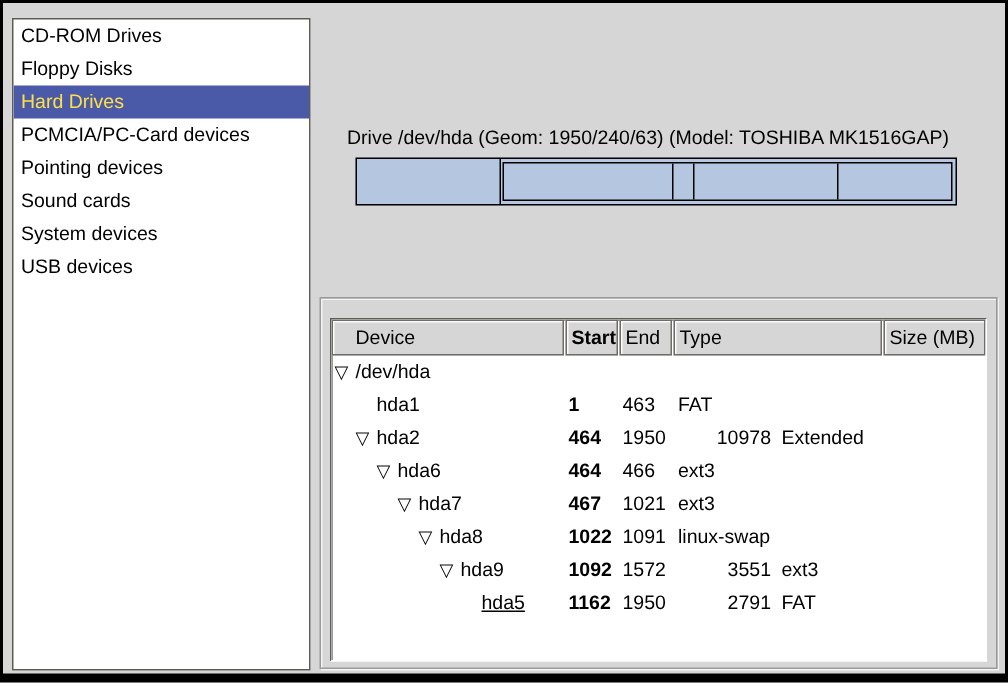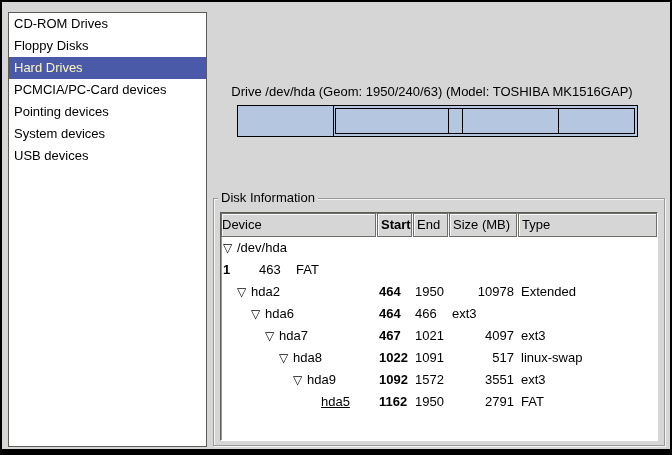--- a/index.html
+++ b/index.html
@@ -24,21 +24,21 @@
     background:#fff;
     border:1px solid #5e5c56;
     overflow:hidden;
   }
   .sb-item {
     height:22px; line-height:22px;
     padding-left:5px;
     white-space:nowrap;
     cursor:default;
   }
-  .sb-item.selected { background:#4a5aa8; color:#fef9c3; }
+  .sb-item.selected { background:#4a5aa8; color:#fde047; }
 
   
   .drive-title {
     position:absolute; left:228px; top:82px; width:404px;
     text-align:center; white-space:nowrap;
   }
   .partition-bar {
     position:absolute; left:235px; top:103px;
     width:401px; height:32px;
     box-sizing:border-box;
@@ -84,21 +84,21 @@
     box-sizing:border-box;
     background:#d6d6d6;
     border:1px solid #6f6d68;
     box-shadow:inset 1px 1px 0 #fbfbfb;
     line-height:21px;
     padding-left:3px;
     overflow:hidden; white-space:nowrap;
     cursor:default;
   }
   .c-dev  { width:155px; }
-  .th.c-dev { padding-left:0; }
+  .th.c-dev { padding-left:15px; }
   .c-start{ width:35px;font-weight:bold; }
   .c-end  { width:35px; }
   .c-size { width:68px; }
   .c-type { flex:1; }
 
   .tbody { }
   .tr { display:flex; gap:1px; height:22px; line-height:22px; cursor:default; }
   .td { box-sizing:border-box; overflow:hidden; white-space:nowrap; }
   .td.c-dev  { display:flex; align-items:center; }
   .td.c-start,.td.c-end { padding-left:2px; }
@@ -115,60 +115,64 @@
 <body>
 
 <div class="screen">
 
   <div class="sidebar">
       <div class="sb-item"><span>CD-ROM Drives</span></div>
       <div class="sb-item"><span>Floppy Disks</span></div>
       <div class="sb-item selected"><span>Hard Drives</span></div>
       <div class="sb-item"><span>PCMCIA/PC-Card devices</span></div>
       <div class="sb-item"><span>Pointing devices</span></div>
+      <div class="sb-item"><span>Sound cards</span></div>
       <div class="sb-item"><span>System devices</span></div>
       <div class="sb-item"><span>USB devices</span></div>
     </div>
 
   <div class="drive-title">Drive /dev/hda (Geom: 1950/240/63) (Model: TOSHIBA MK1516GAP)</div>
 
   <div class="partition-bar">
       <div class="bar-divider" style="left: 23.74%;"></div>
       <div class="bar-extended" style="left: calc(23.74% + 2px);">
         <div class="bar-divider" style="left: 37.5295%;"></div>
         <div class="bar-divider" style="left: 42.2371%;"></div>
         <div class="bar-divider" style="left: 74.5869%;"></div>
       </div>
     </div>
 
   <div class="groupbox">
     <div class="groupbox-frame"></div>
-    <span class="groupbox-legend">Disk Information</span>
   </div>
 
   <div class="disk-table">
     <div class="thead">
       <div class="th c-dev">Device</div>
       <div class="th c-start">Start</div>
       <div class="th c-end">End</div>
+      <div class="th c-type">Type</div>
       <div class="th c-size">Size (MB)</div>
-      <div class="th c-type">Type</div>
     </div>
     <div class="tbody">
         <div class="tr">
           <div class="td c-dev" style="padding-left: 2px;">
             <span class="expander">▽</span>
             <span>/dev/hda</span>
           </div>
           <div class="td c-start"></div>
           <div class="td c-end"></div>
           <div class="td c-size"></div>
           <div class="td c-type"></div>
         </div>
         <div class="tr">
+          <div class="td c-dev" style="padding-left: 16px;">
+            <span class="expander" style="visibility: hidden;">▽</span>
+            <span>hda1</span>
+          </div>
           <div class="td c-start">1</div>
           <div class="td c-end">463</div>
           <div class="td c-type">FAT</div>
         </div>
         <div class="tr">
           <div class="td c-dev" style="padding-left: 16px;">
             <span class="expander">▽</span>
             <span>hda2</span>
           </div>
           <div class="td c-start">464</div>
@@ -185,31 +189,29 @@
           <div class="td c-end">466</div>
           <div class="td c-type">ext3</div>
         </div>
         <div class="tr">
           <div class="td c-dev" style="padding-left: 44px;">
             <span class="expander">▽</span>
             <span>hda7</span>
           </div>
           <div class="td c-start">467</div>
           <div class="td c-end">1021</div>
-          <div class="td c-size">4097</div>
           <div class="td c-type">ext3</div>
         </div>
         <div class="tr">
           <div class="td c-dev" style="padding-left: 58px;">
             <span class="expander">▽</span>
             <span>hda8</span>
           </div>
           <div class="td c-start">1022</div>
           <div class="td c-end">1091</div>
-          <div class="td c-size">517</div>
           <div class="td c-type">linux-swap</div>
         </div>
         <div class="tr">
           <div class="td c-dev" style="padding-left: 72px;">
             <span class="expander">▽</span>
             <span>hda9</span>
           </div>
           <div class="td c-start">1092</div>
           <div class="td c-end">1572</div>
           <div class="td c-size">3551</div>

